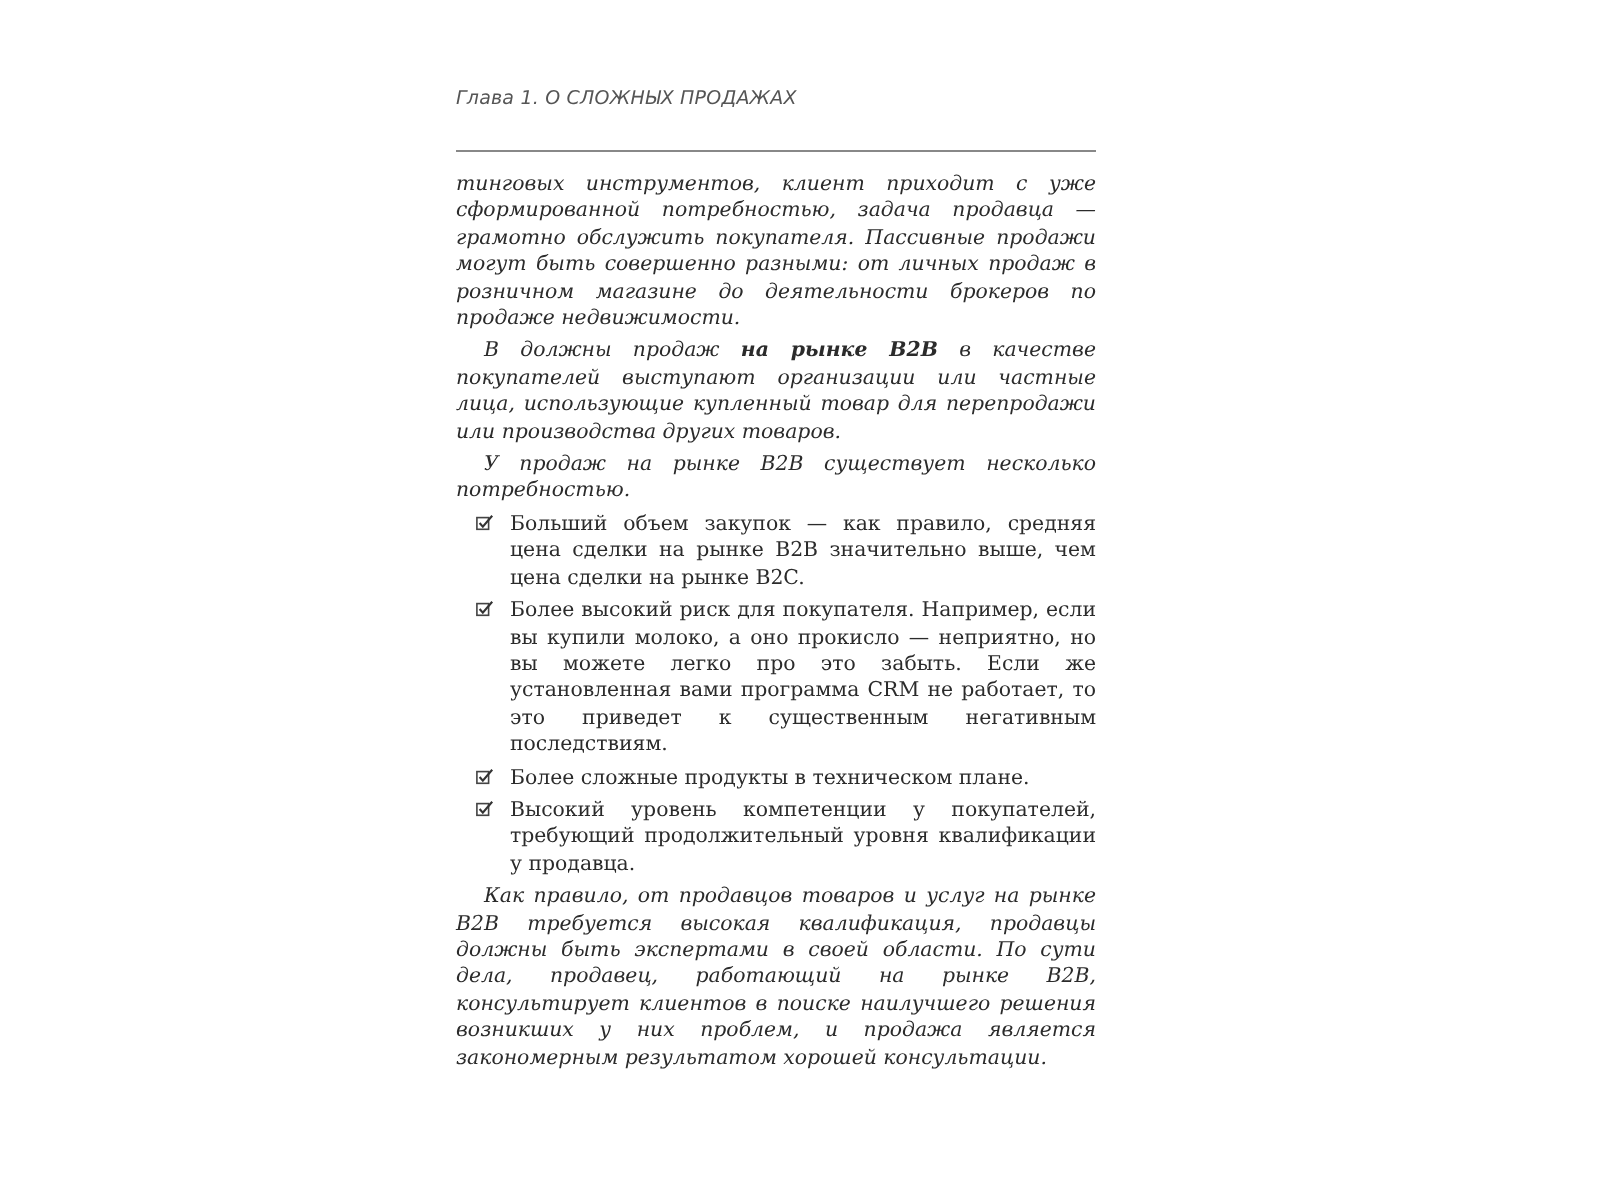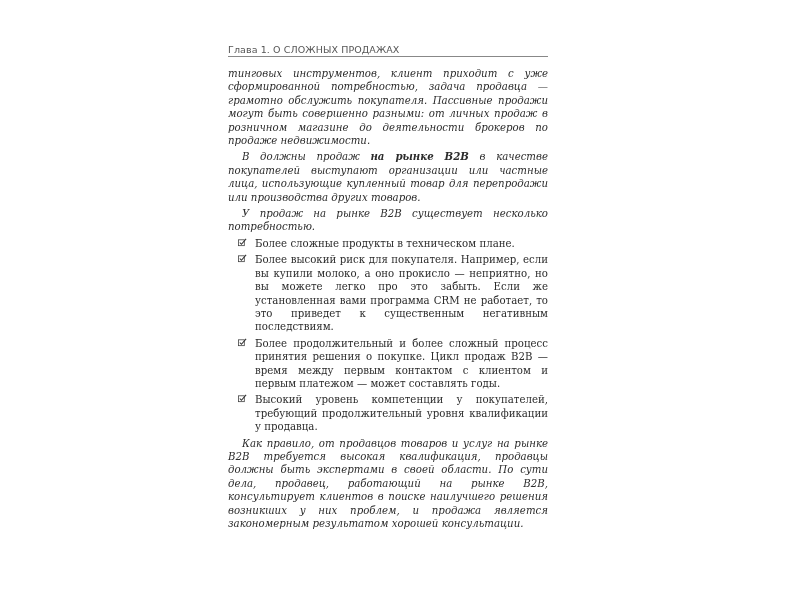--- a/index.html
+++ b/index.html
@@ -4,22 +4,23 @@
 <style>
   html, body { margin: 0; padding: 0; }
   body {
     width: 800px; height: 600px; background: #ffffff; position: relative; overflow: hidden;
     font-family: "DejaVu Serif", "Liberation Serif", serif; color: #2b2b2b;
   }
   .page { position: absolute; left: 228px; top: 44px; width: 320px; }
   .running-head {
     font-family: "DejaVu Sans", "Liberation Sans", sans-serif;
     font-size: 9.5px; color: #555; letter-spacing: 0.1px;
-    padding-bottom: 1px; border-bottom: 1px solid #888; margin-bottom: 10px;
+    padding-bottom: 20px; border-bottom: 1px solid #888; margin-bottom: 10px;
     white-space: nowrap;
+    font-style: italic;
   }
   .body-text { font-size: 10.2px; line-height: 13.4px; text-align: justify; }
   .para { margin: 0 0 3px 0; font-style: italic; }
   .para.indent { text-indent: 14px; }
   .para.first { text-indent: 0; }
   .bold { font-weight: bold; }
   ul.checklist { list-style: none; margin: 0 0 3px 0; padding: 0; }
   ul.checklist li { position: relative; padding-left: 27px; margin-bottom: 3px; }
   .check-icon {
     position: absolute; left: 10px; top: 1px; width: 9px; height: 9px;
@@ -37,35 +38,35 @@
     <p class="para indent"><span>В должны продаж </span><span class="bold">на рынке B2B</span><span> в качестве покупателей выступают организации или частные лица, использующие купленный товар для перепродажи или производства других товаров.</span></p>
 
     <p class="para indent">У продаж на рынке B2B существует несколько потребностью.</p>
 
     <ul class="checklist">
       <li>
         <svg class="check-icon" viewBox="0 0 10 10">
             <rect x="0.5" y="2" width="6.5" height="6.5" fill="none" stroke="#444" stroke-width="0.9"></rect>
             <path d="M2 5 L3.8 7 L9 1" fill="none" stroke="#333" stroke-width="1.2"></path>
           </svg>
-        <span>Более сложные продукты в техническом плане.</span>
+        <span>Больший объем закупок — как правило, средняя цена сделки на рынке B2B значительно выше, чем цена сделки на рынке B2C.</span>
       </li>
       <li>
         <svg class="check-icon" viewBox="0 0 10 10">
             <rect x="0.5" y="2" width="6.5" height="6.5" fill="none" stroke="#444" stroke-width="0.9"></rect>
             <path d="M2 5 L3.8 7 L9 1" fill="none" stroke="#333" stroke-width="1.2"></path>
           </svg>
         <span>Более высокий риск для покупателя. Например, если вы купили молоко, а оно прокисло — неприятно, но вы можете легко про это забыть. Если же установленная вами программа CRM не работает, то это приведет к существенным негативным последствиям.</span>
       </li>
       <li>
         <svg class="check-icon" viewBox="0 0 10 10">
             <rect x="0.5" y="2" width="6.5" height="6.5" fill="none" stroke="#444" stroke-width="0.9"></rect>
             <path d="M2 5 L3.8 7 L9 1" fill="none" stroke="#333" stroke-width="1.2"></path>
           </svg>
-        <span>Более продолжительный и более сложный процесс принятия решения о покупке. Цикл продаж B2B — время между первым контактом с клиентом и первым платежом — может составлять годы.</span>
+        <span>Более сложные продукты в техническом плане.</span>
       </li>
       <li>
         <svg class="check-icon" viewBox="0 0 10 10">
             <rect x="0.5" y="2" width="6.5" height="6.5" fill="none" stroke="#444" stroke-width="0.9"></rect>
             <path d="M2 5 L3.8 7 L9 1" fill="none" stroke="#333" stroke-width="1.2"></path>
           </svg>
         <span>Высокий уровень компетенции у покупателей, требующий продолжительный уровня квалификации у продавца.</span>
       </li>
     </ul>
 

